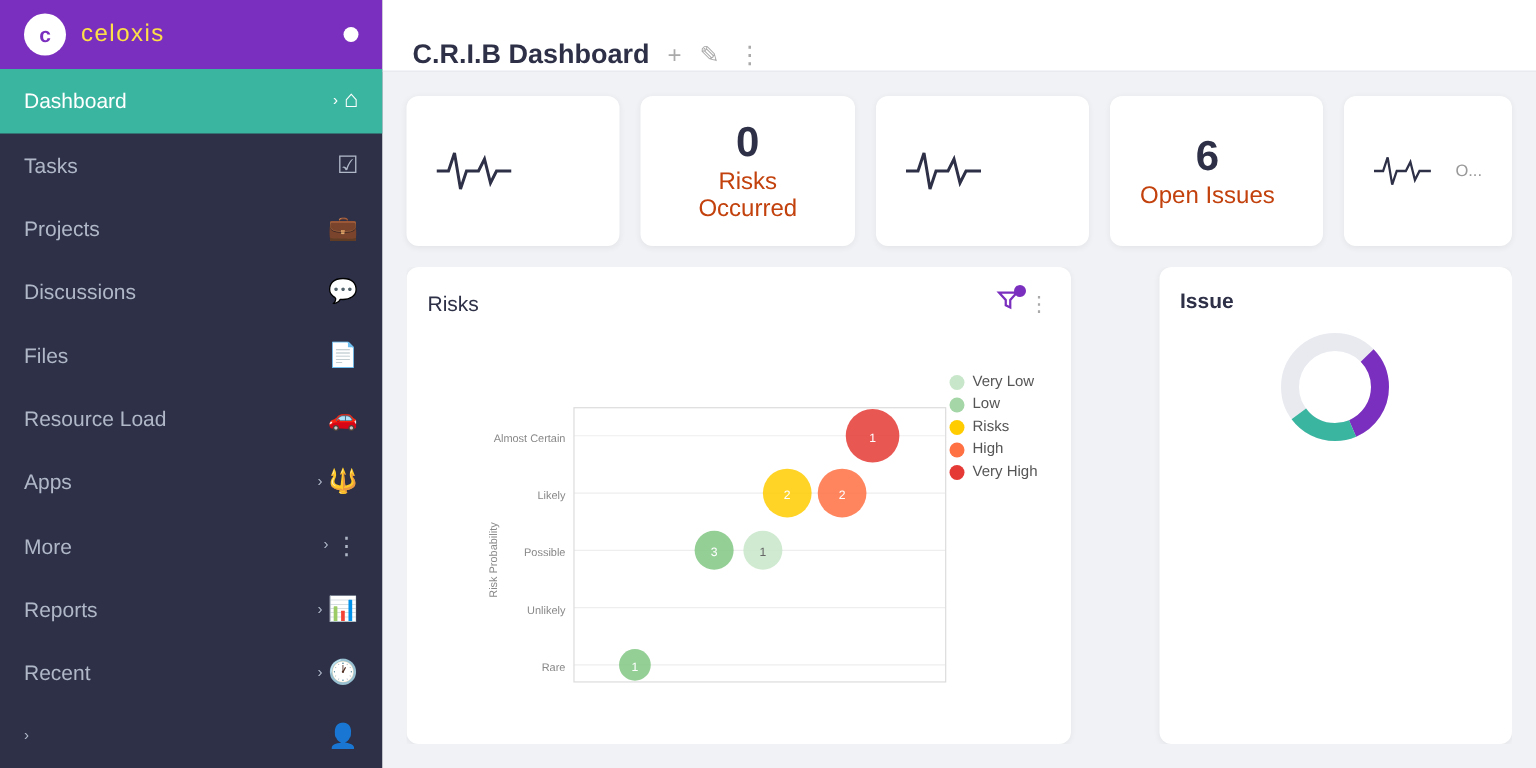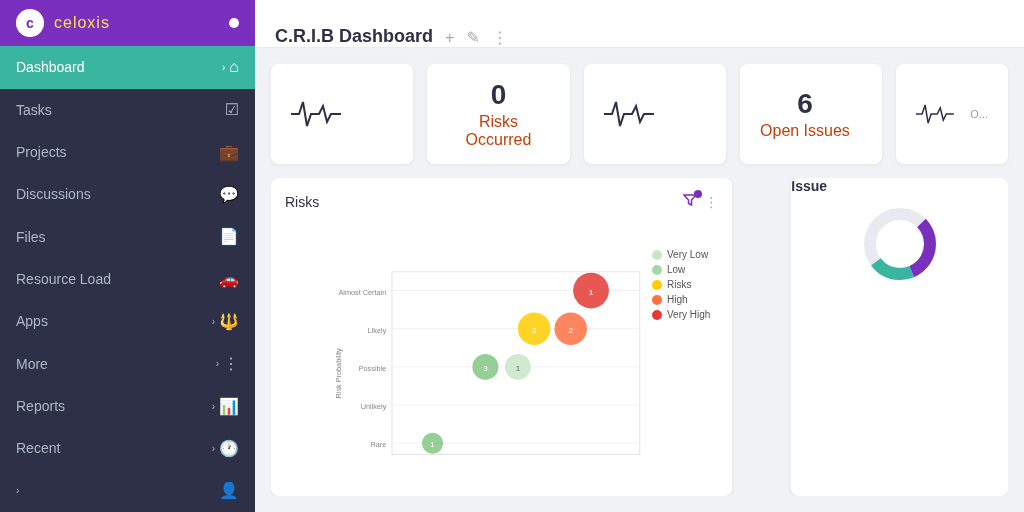--- a/index.html
+++ b/index.html
@@ -188,20 +188,21 @@
     .legend-dot {
       width: 10px; height: 10px;
       border-radius: 50%;
     }
 
     
     .issues-card {
       background: white;
       border-radius: 8px;
       flex: 0.5;
+      padding: 14px;
       box-shadow: 0 1px 4px rgba(0,0,0,0.06);
       overflow: hidden;
       margin-left: 45px;
     }
     .issues-card-header {
       font-size: 14px; font-weight: 600; color: #2d3047;
       margin-bottom: 10px;
     }
     .issues-donut {
       display: flex;

